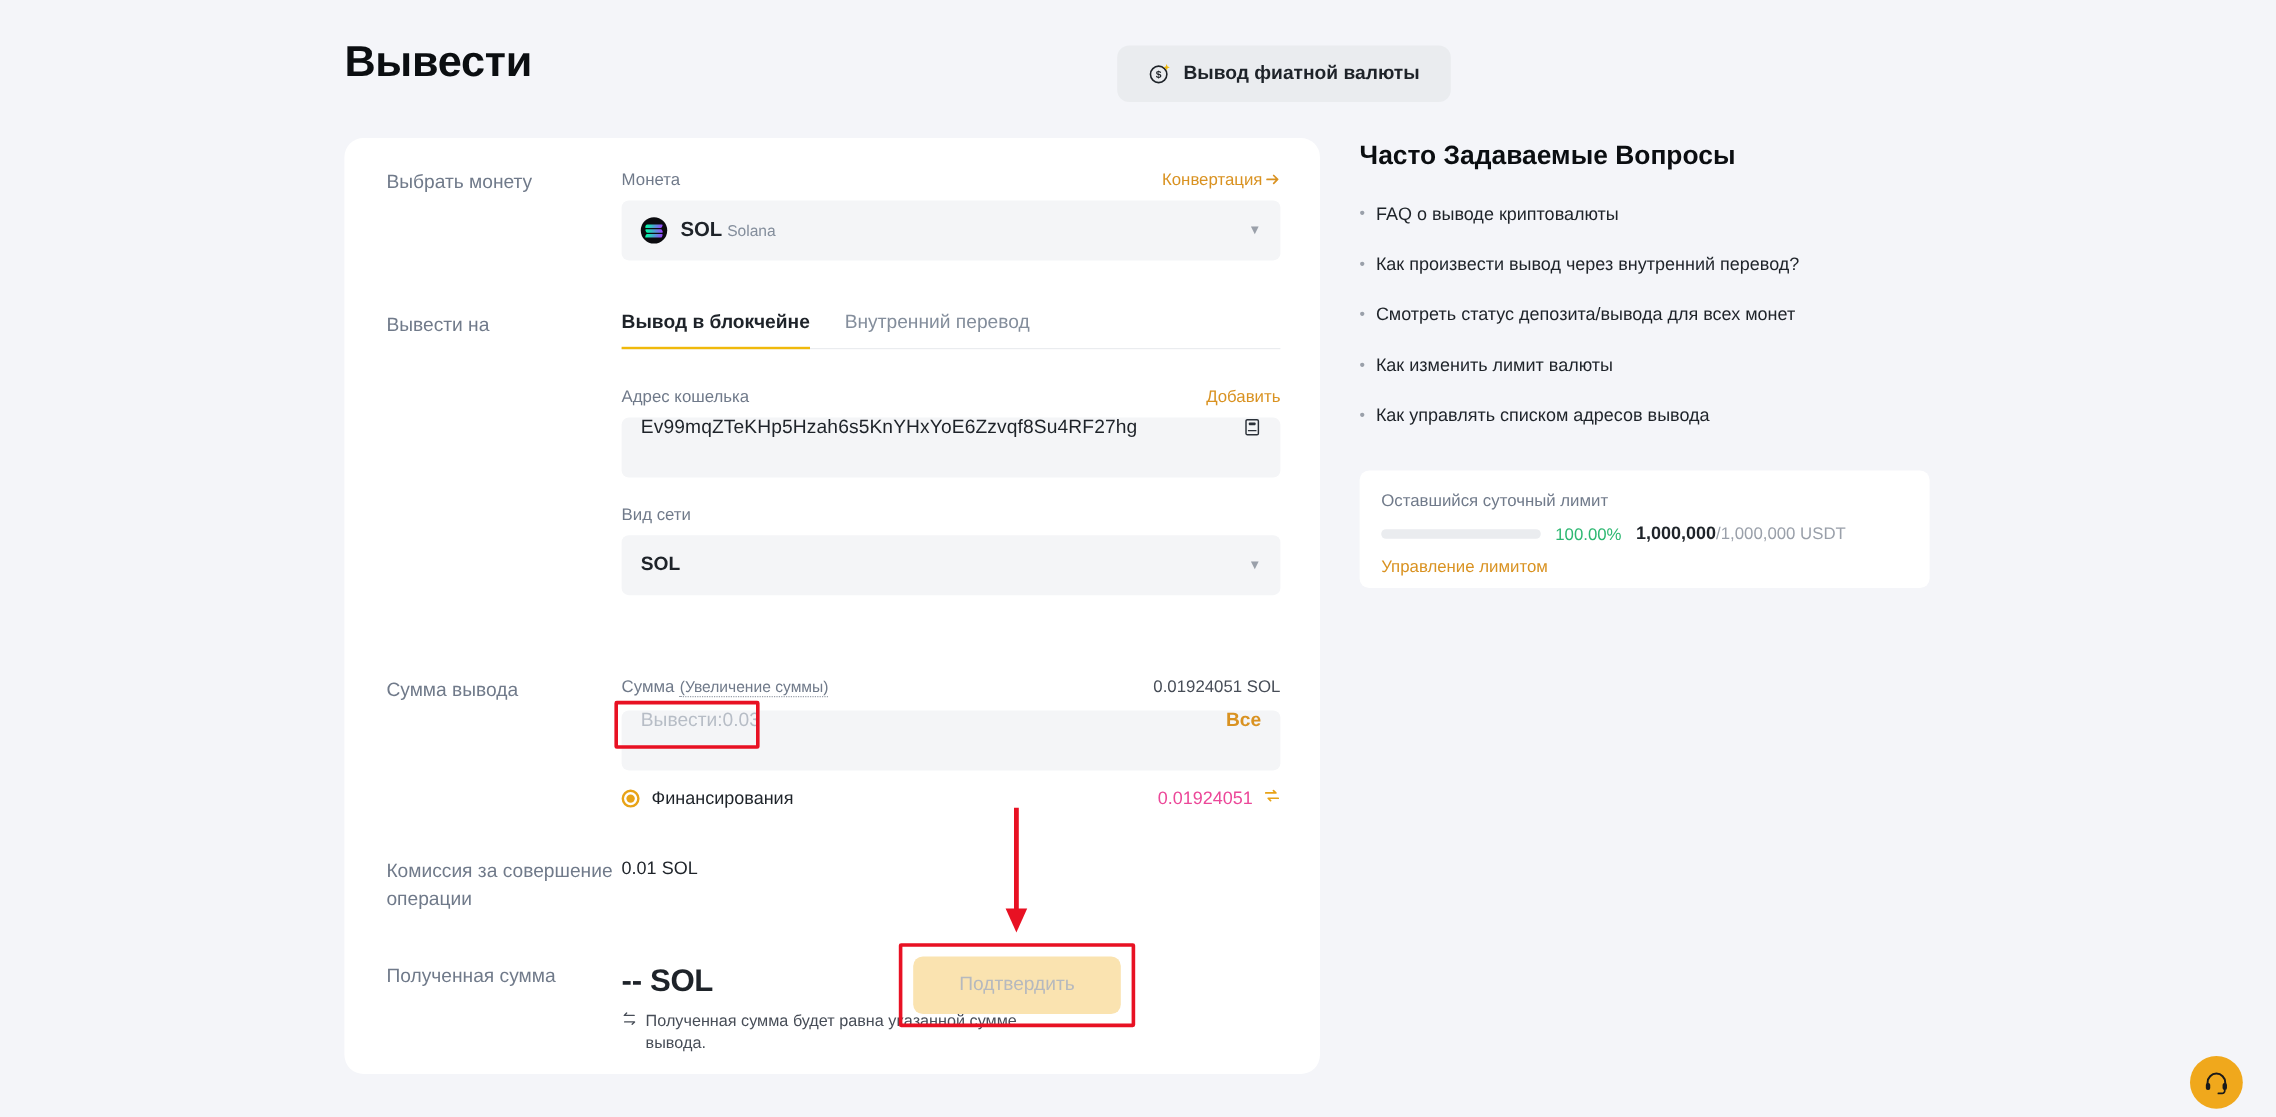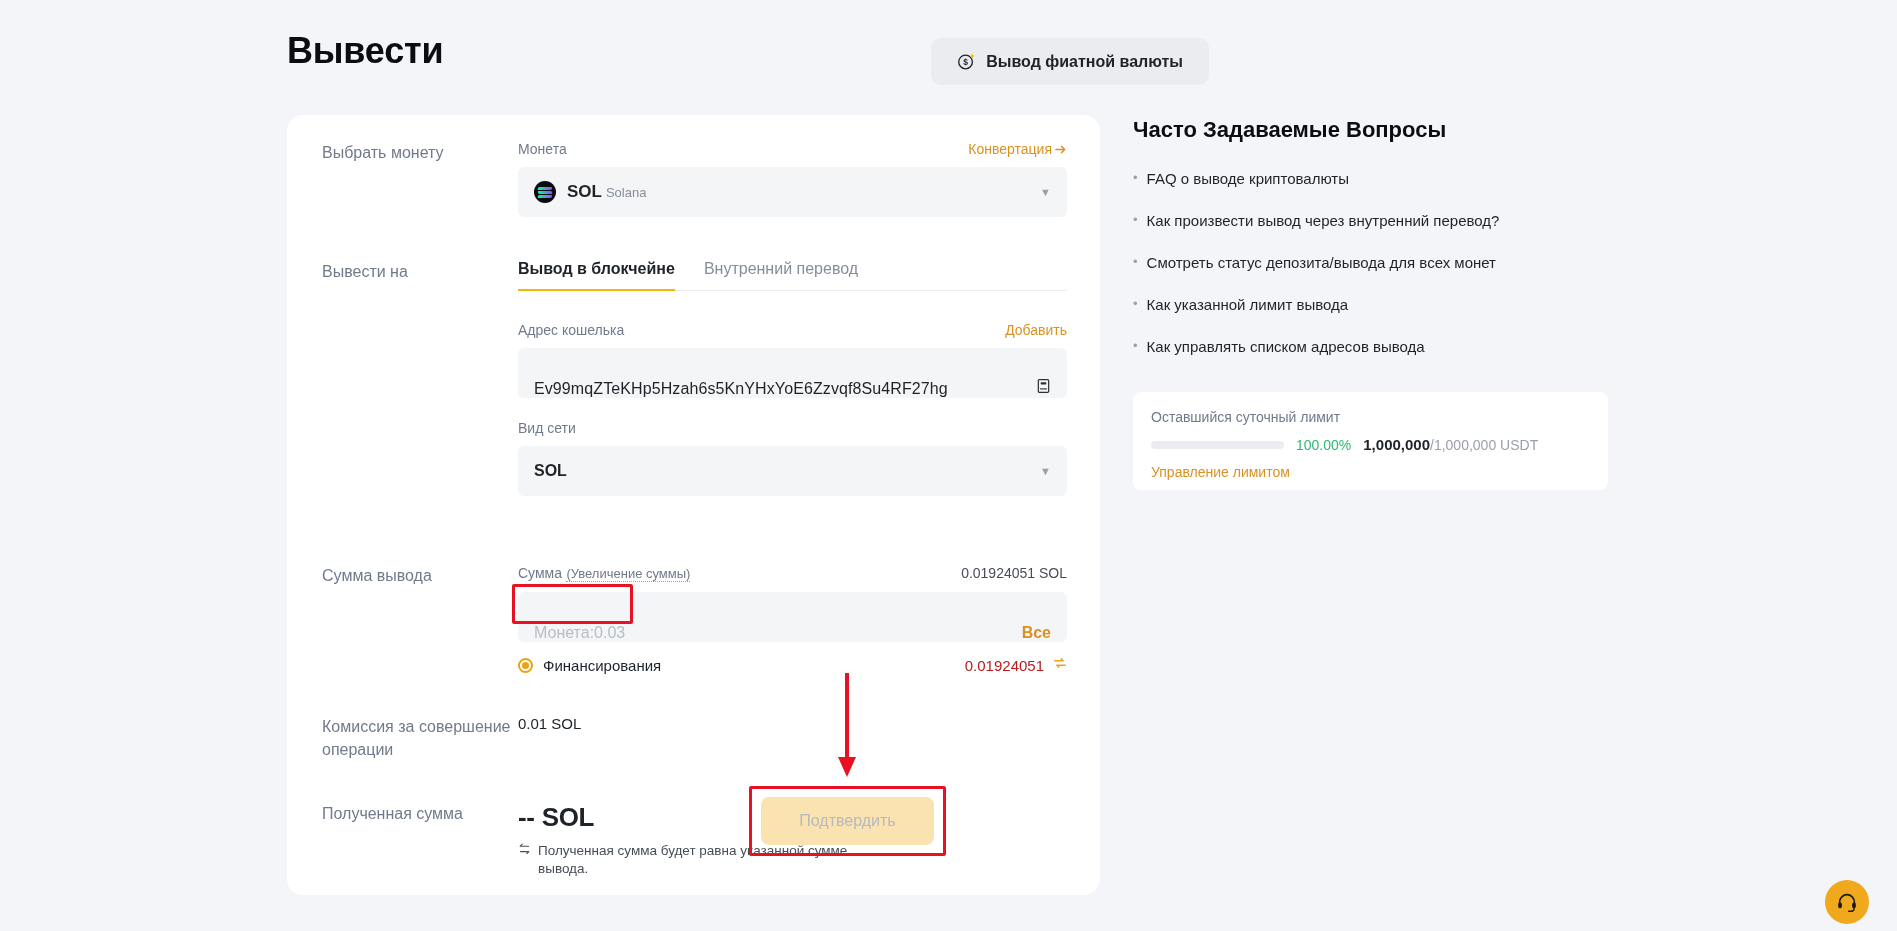--- a/index.html
+++ b/index.html
@@ -79,21 +79,21 @@
   .tabs { display: flex; gap: 29px; border-bottom: 1px solid #eaecef; }
   .tab {
     font-size: 16px; padding-bottom: 11px; cursor: pointer; color: #848e9c; font-weight: 500;
   }
   .tab.active {
     color: #1e2329; font-weight: 700; border-bottom: 2px solid #f0b90b; margin-bottom: -1px;
   }
 
   .input-box {
     height: 50px; background: #f4f5f7; border-radius: 6px;
-    display: flex; align-items: flex-end; padding: 0 16px;
+    display: flex; align-items: flex-start; padding: 0 16px;
     justify-content: space-between;
   }
   .addr-text { font-size: 16px; color: #1e2329; letter-spacing: .1px; }
 
   .paste-ic { cursor: pointer; }
 
   
   .amt-head { display: flex; align-items: baseline; justify-content: space-between; margin-bottom: 10px; }
   .dotted {
     border-bottom: 1px dotted #9aa0aa; color: #707a8a; font-size: 13px;
@@ -112,21 +112,21 @@
     margin-top: 14px;
   }
   .src-left { display: flex; align-items: center; gap: 10px; justify-content: space-between; }
   .radio {
     width: 15px; height: 15px; border-radius: 50%;
     border: 2px solid #e8a317; display: flex; align-items: center; justify-content: center;
   }
   .radio b { width: 7px; height: 7px; border-radius: 50%; background: #e8a317; display: block; }
   .src-label { font-size: 15px; color: #1e2329; }
   .src-right { display: flex; align-items: center; gap: 9px; }
-  .src-val { font-size: 15px; color: #b91c1c; font-weight: 500; }
+  .src-val { font-size: 15px; color: #ec4899; font-weight: 500; }
 
   .fee-val { font-size: 15px; color: #1e2329; }
 
   .recv-val { font-size: 26px; font-weight: 700; color: #1e2329; letter-spacing: -.3px; }
   .recv-note {
     display: flex; gap: 7px; margin-top: 9px; font-size: 13.5px;
     color: #474d57; line-height: 1.35; max-width: 330px;
   }
 
   .confirm-btn {
@@ -263,21 +263,21 @@
         <div class="amt-head">
           <span>
             <span class="field-label">Сумма</span>
             <span class="dotted">(Увеличение суммы)</span>
           </span>
           <span class="amt-balance">0.01924051 SOL</span>
         </div>
 
         <div class="amt-input-wrap">
           <div class="input-box">
-            <span class="amt-placeholder">Монета:0.03</span>
+            <span class="amt-placeholder">Вывести:0.03</span>
             <span class="all-link">Все</span>
           </div>
           <div class="hl-red"></div>
         </div>
 
         <div class="src-row">
           <span class="src-left">
             <span class="radio">
                 <b></b>
               </span>
@@ -334,21 +334,21 @@
     <div class="faq-item">
       <span class="dot">•</span>
       <span>Как произвести вывод через внутренний перевод?</span>
     </div>
     <div class="faq-item">
       <span class="dot">•</span>
       <span>Смотреть статус депозита/вывода для всех монет</span>
     </div>
     <div class="faq-item">
       <span class="dot">•</span>
-      <span>Как указанной лимит вывода</span>
+      <span>Как изменить лимит валюты</span>
     </div>
     <div class="faq-item">
       <span class="dot">•</span>
       <span>Как управлять списком адресов вывода</span>
     </div>
   </div>
 
   <div class="limit-card">
     <div class="limit-title">Оставшийся суточный лимит</div>
     <div class="limit-bar-row">

